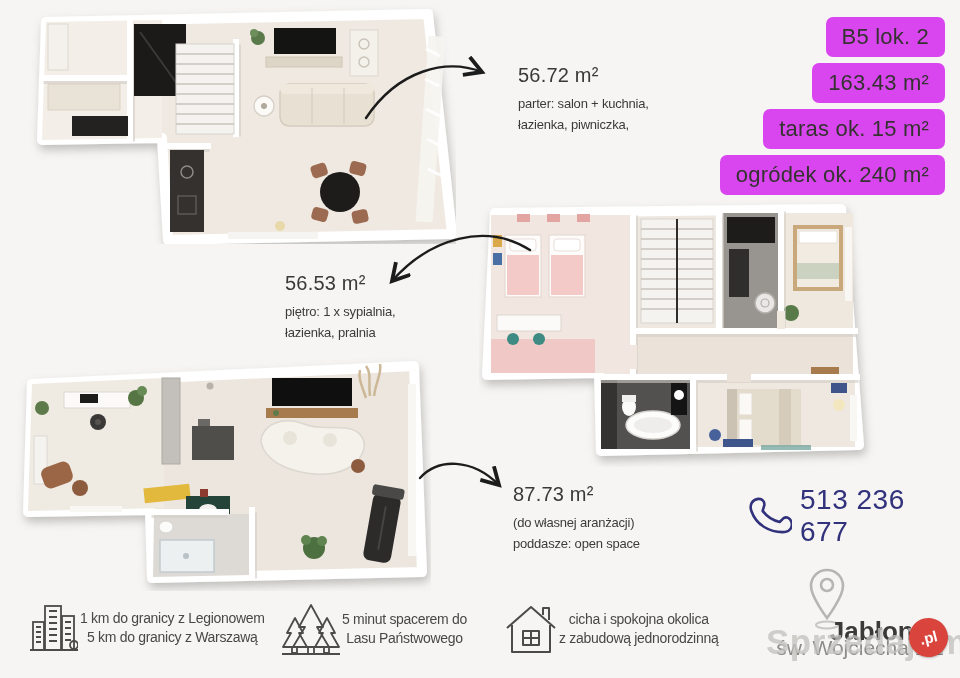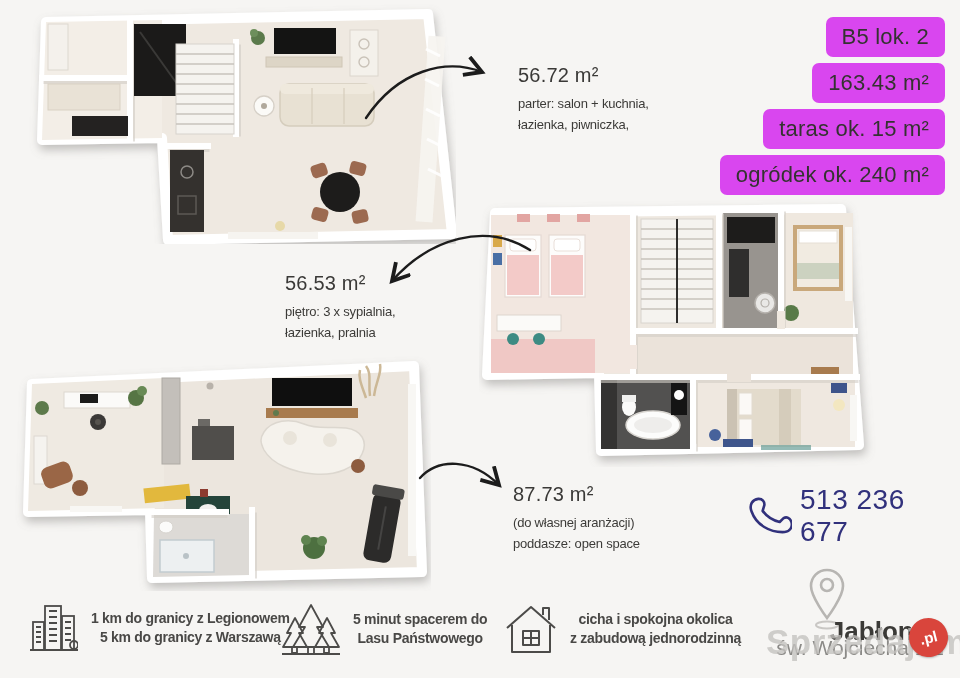--- a/index.html
+++ b/index.html
@@ -22,21 +22,21 @@
   .city{position:absolute;right:16px;top:616px;font-size:26px;color:#3b3a37;z-index:4;font-weight:bold;}
   .street{position:absolute;right:16px;top:636px;font-size:21px;color:#8b8a87;z-index:4;}
   
   .wm-text{position:absolute;left:766px;top:622px;font-size:35px;font-weight:bold;
            color:#c4c2bf;opacity:.78;letter-spacing:.5px;z-index:6;}
   .pl-badge{position:absolute;left:909px;top:618px;width:39px;height:39px;border-radius:50%;
             background:#d9453c;color:#ffffff;font-weight:bold;font-size:15px;display:flex;
             align-items:center;justify-content:center;transform:rotate(-14deg);z-index:7;
             box-shadow:0 1px 2px rgba(0,0,0,.25);}
   
-  .feature{position:absolute;display:flex;align-items:center;gap:13px;z-index:4;font-weight:bold;}
+  .feature{position:absolute;display:flex;align-items:center;gap:2px;z-index:4;}
   .ftext{font-size:14px;line-height:19px;color:#494846;text-align:center;letter-spacing:-.3px;}
   svg{display:block;}
 </style>
 </head>
 <body>
 
 <div class="page">
 
   <svg class="abs" style="left:28px;top:4px" width="428" height="240" viewBox="0 0 428 240">
     <defs>
@@ -268,21 +268,21 @@
   </svg>
 
   <div class="ann" style="left:518px;top:64px">
     <div class="ann-area">56.72 m²</div>
     <div class="ann-line">parter: salon + kuchnia,</div>
     <div class="ann-line">łazienka, piwniczka,</div>
   </div>
 
   <div class="ann" style="left:285px;top:272px">
     <div class="ann-area">56.53 m²</div>
-    <div class="ann-line">piętro: 3 x sypialnia,</div>
+    <div class="ann-line">piętro: 1 x sypialnia,</div>
     <div class="ann-line">łazienka, pralnia</div>
   </div>
 
   <div class="ann" style="left:513px;top:483px">
     <div class="ann-area">87.73 m²</div>
     <div class="ann-line">(do własnej aranżacji)</div>
     <div class="ann-line">poddasze: open space</div>
   </div>
 
   <div class="badges">

